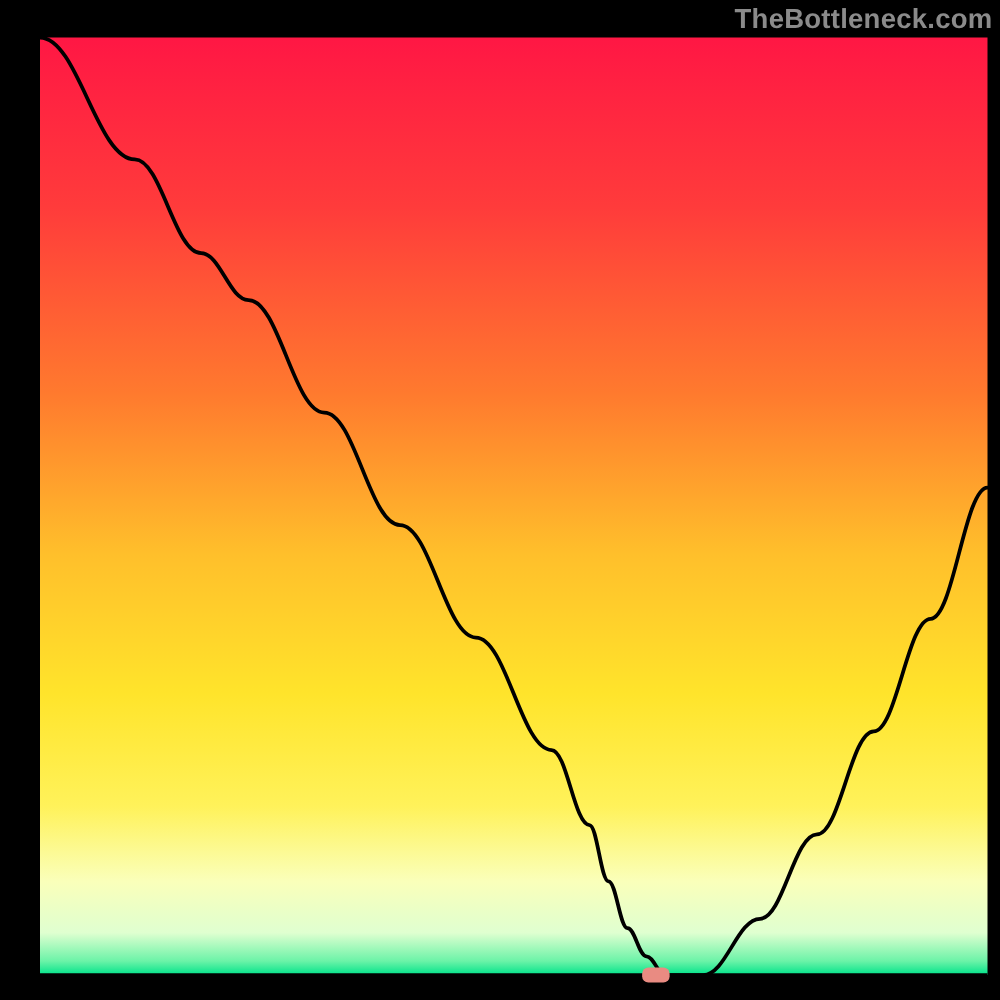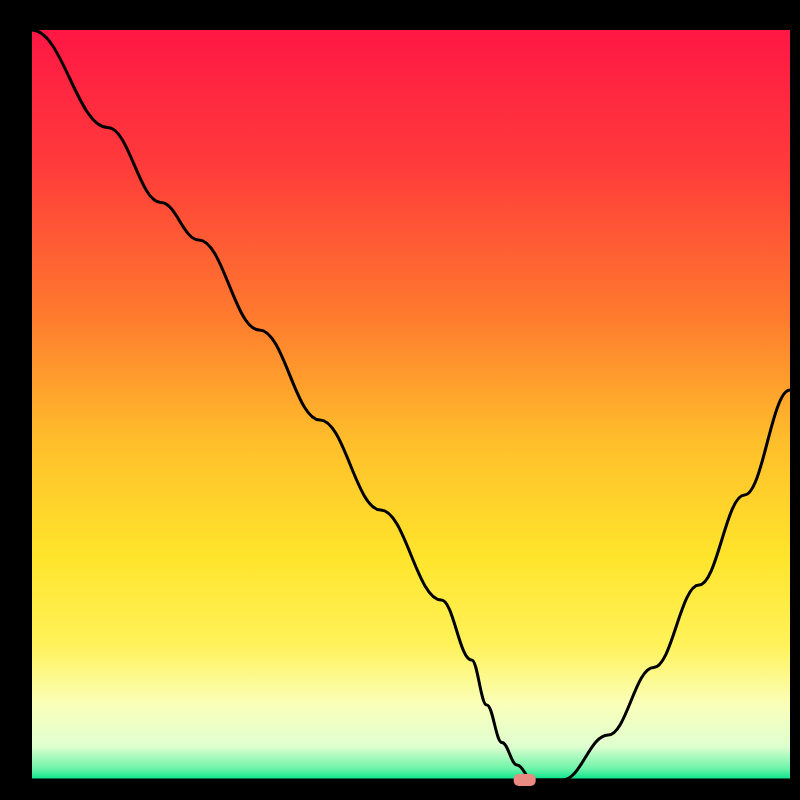--- a/index.html
+++ b/index.html
@@ -55,13 +55,14 @@
 
     <rect id="plot-bg" fill="url(#bg-grad)" x="32" y="30" width="758" height="750"></rect>
 
     <path id="curve" fill="none" stroke="#000000" stroke-width="3" stroke-linejoin="round" stroke-linecap="round" d="M 32.0 30.0 C 62.3 30.0 77.5 127.5 107.8 127.5 C 129.0 127.5 139.6 202.5 160.9 202.5 C 176.0 202.5 183.6 240.0 198.8 240.0 C 223.0 240.0 235.1 330.0 259.4 330.0 C 283.7 330.0 295.8 420.0 320.0 420.0 C 344.3 420.0 356.4 510.0 380.7 510.0 C 404.9 510.0 417.1 600.0 441.3 600.0 C 453.4 600.0 459.5 660.0 471.6 660.0 C 477.7 660.0 480.7 705.0 486.8 705.0 C 492.9 705.0 495.9 742.5 502.0 742.5 C 508.0 742.5 511.1 765.0 517.1 765.0 C 523.2 765.0 526.2 780.0 532.3 780.0 C 544.4 780.0 550.5 780.0 562.6 780.0 C 580.8 780.0 589.9 735.0 608.1 735.0 C 626.3 735.0 635.4 667.5 653.6 667.5 C 671.8 667.5 680.8 585.0 699.0 585.0 C 717.2 585.0 726.3 495.0 744.5 495.0 C 762.7 495.0 771.8 390.0 790.0 390.0"></path>
 
     <line id="baseline" stroke="#000000" stroke-width="3" x1="32" y1="780" x2="790" y2="780"></line>
 
     <rect id="marker" rx="5" ry="5" x="513.7" y="774" width="22" height="12" fill="#e98b82"></rect>
   </svg>
 
+  <div class="watermark">TheBottleneck.com</div>
 </div>
 
 </body></html>

